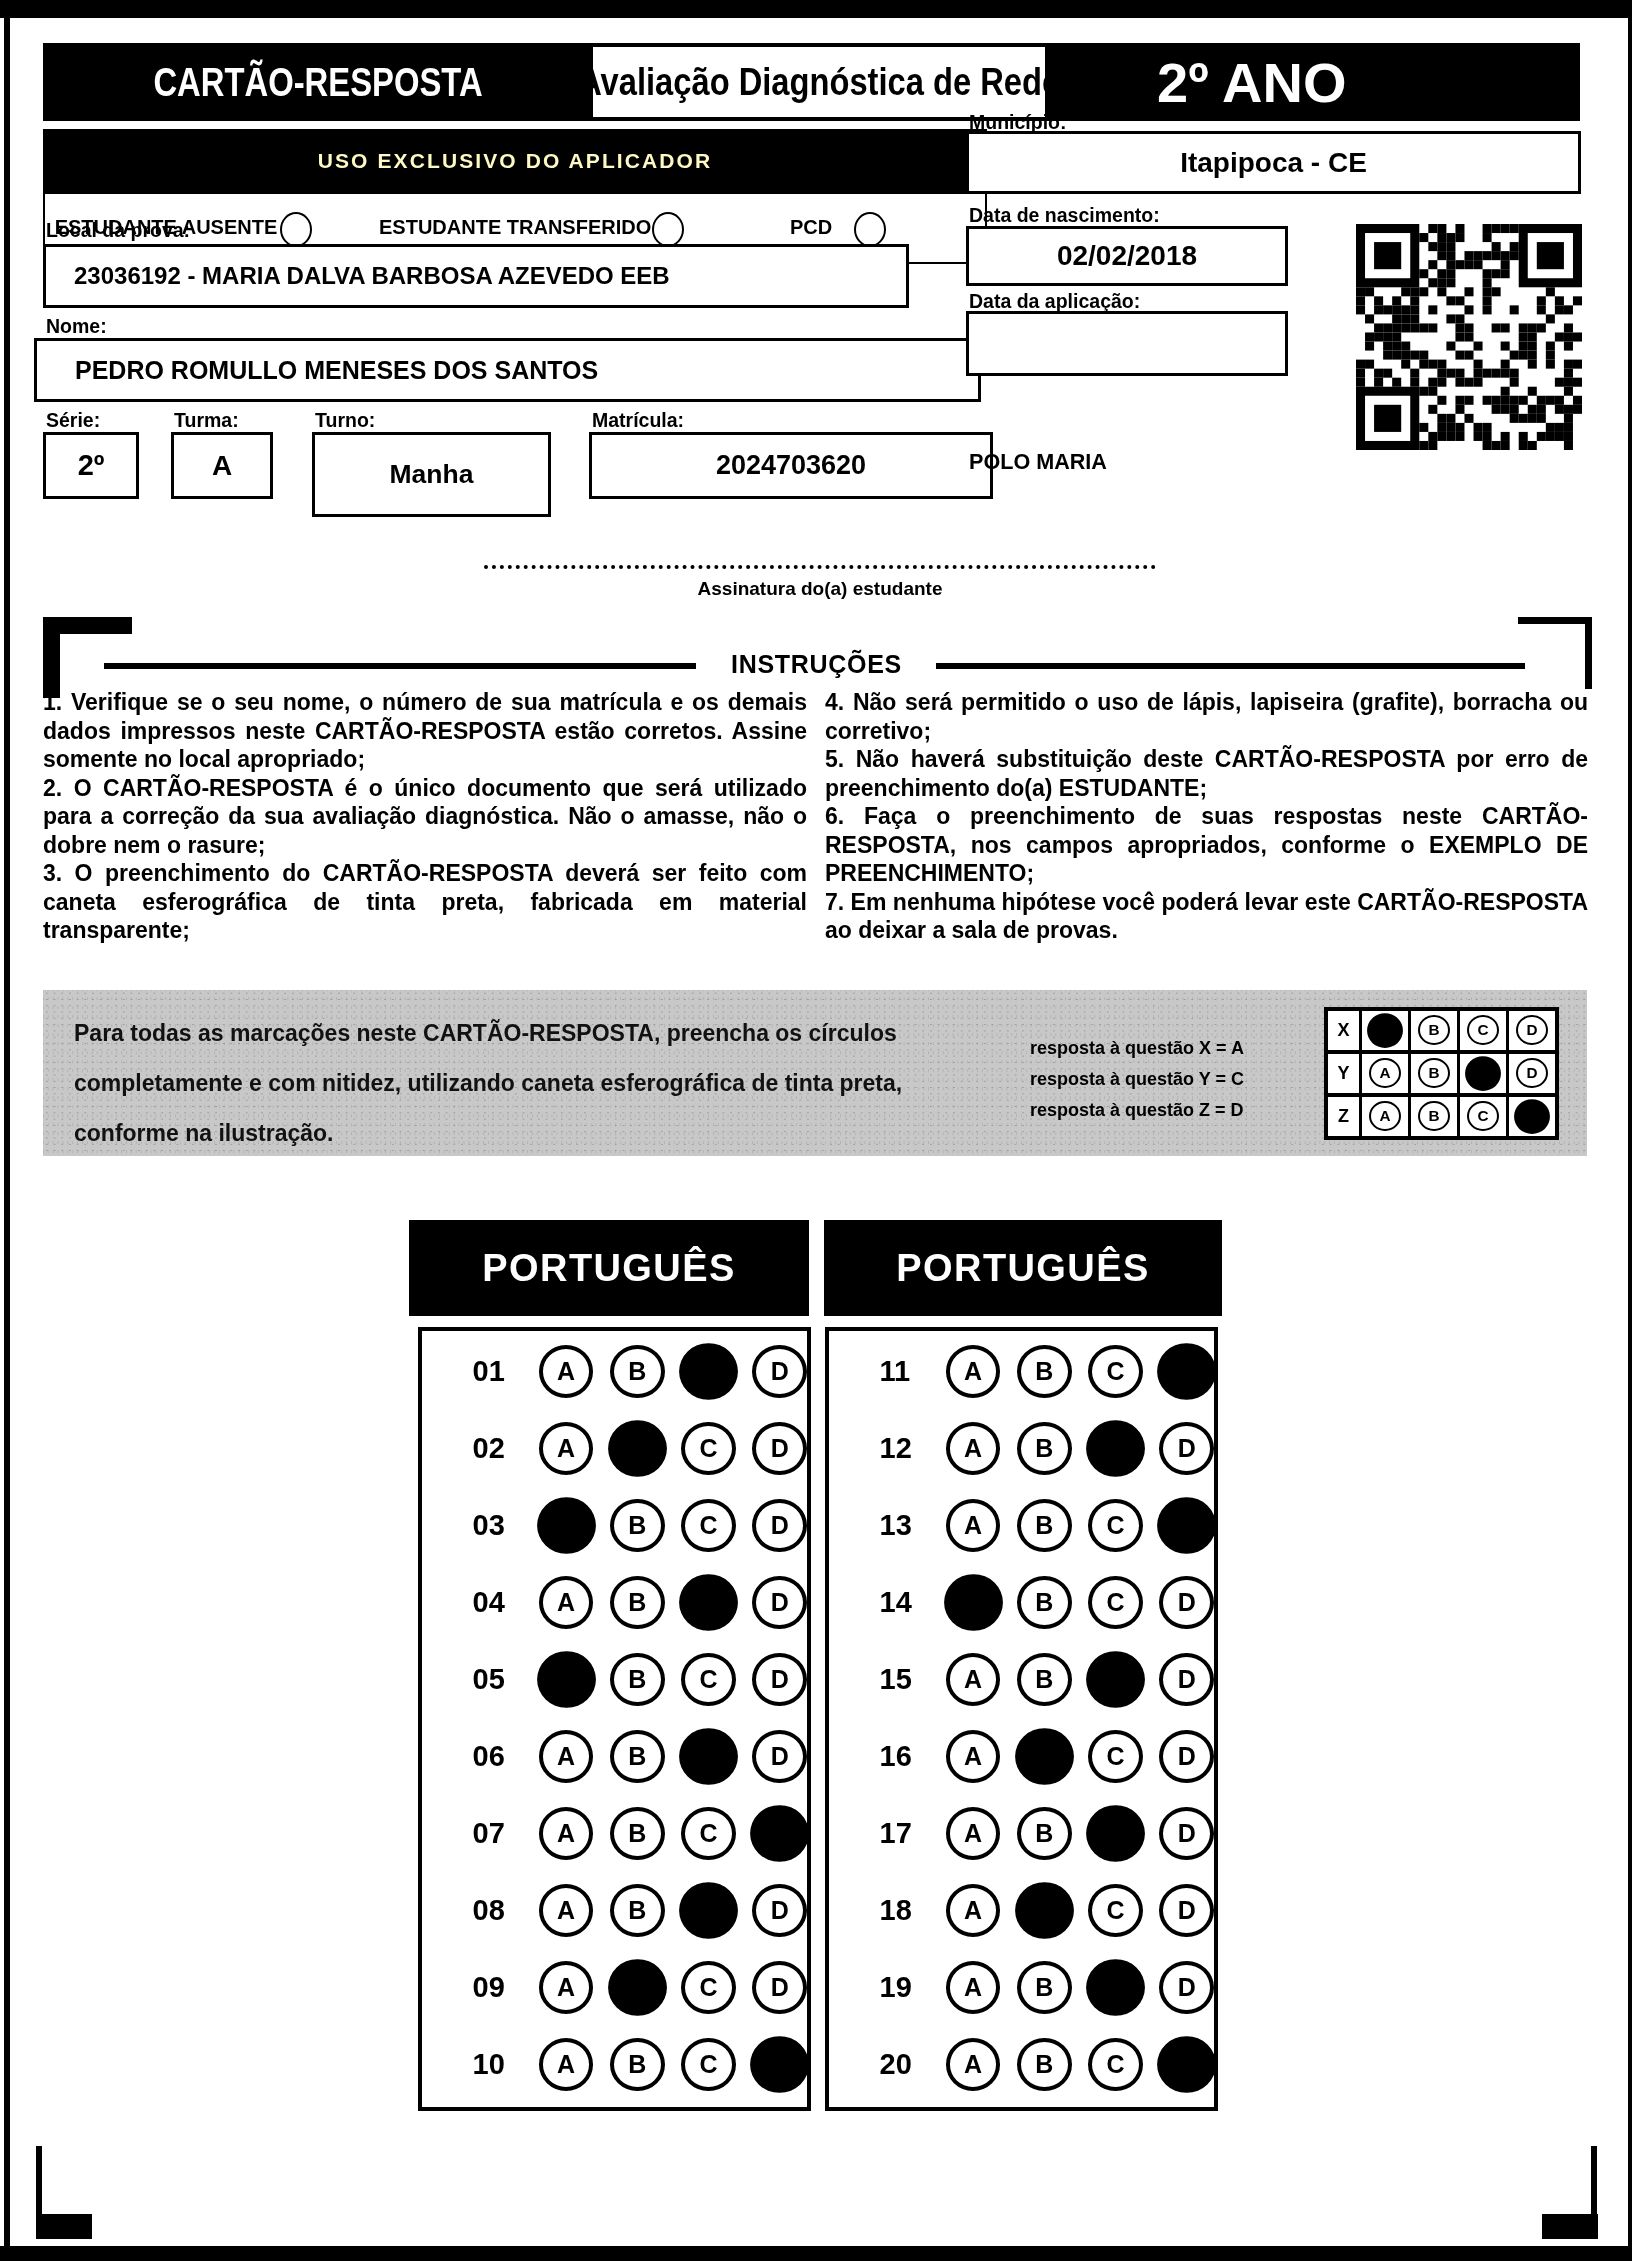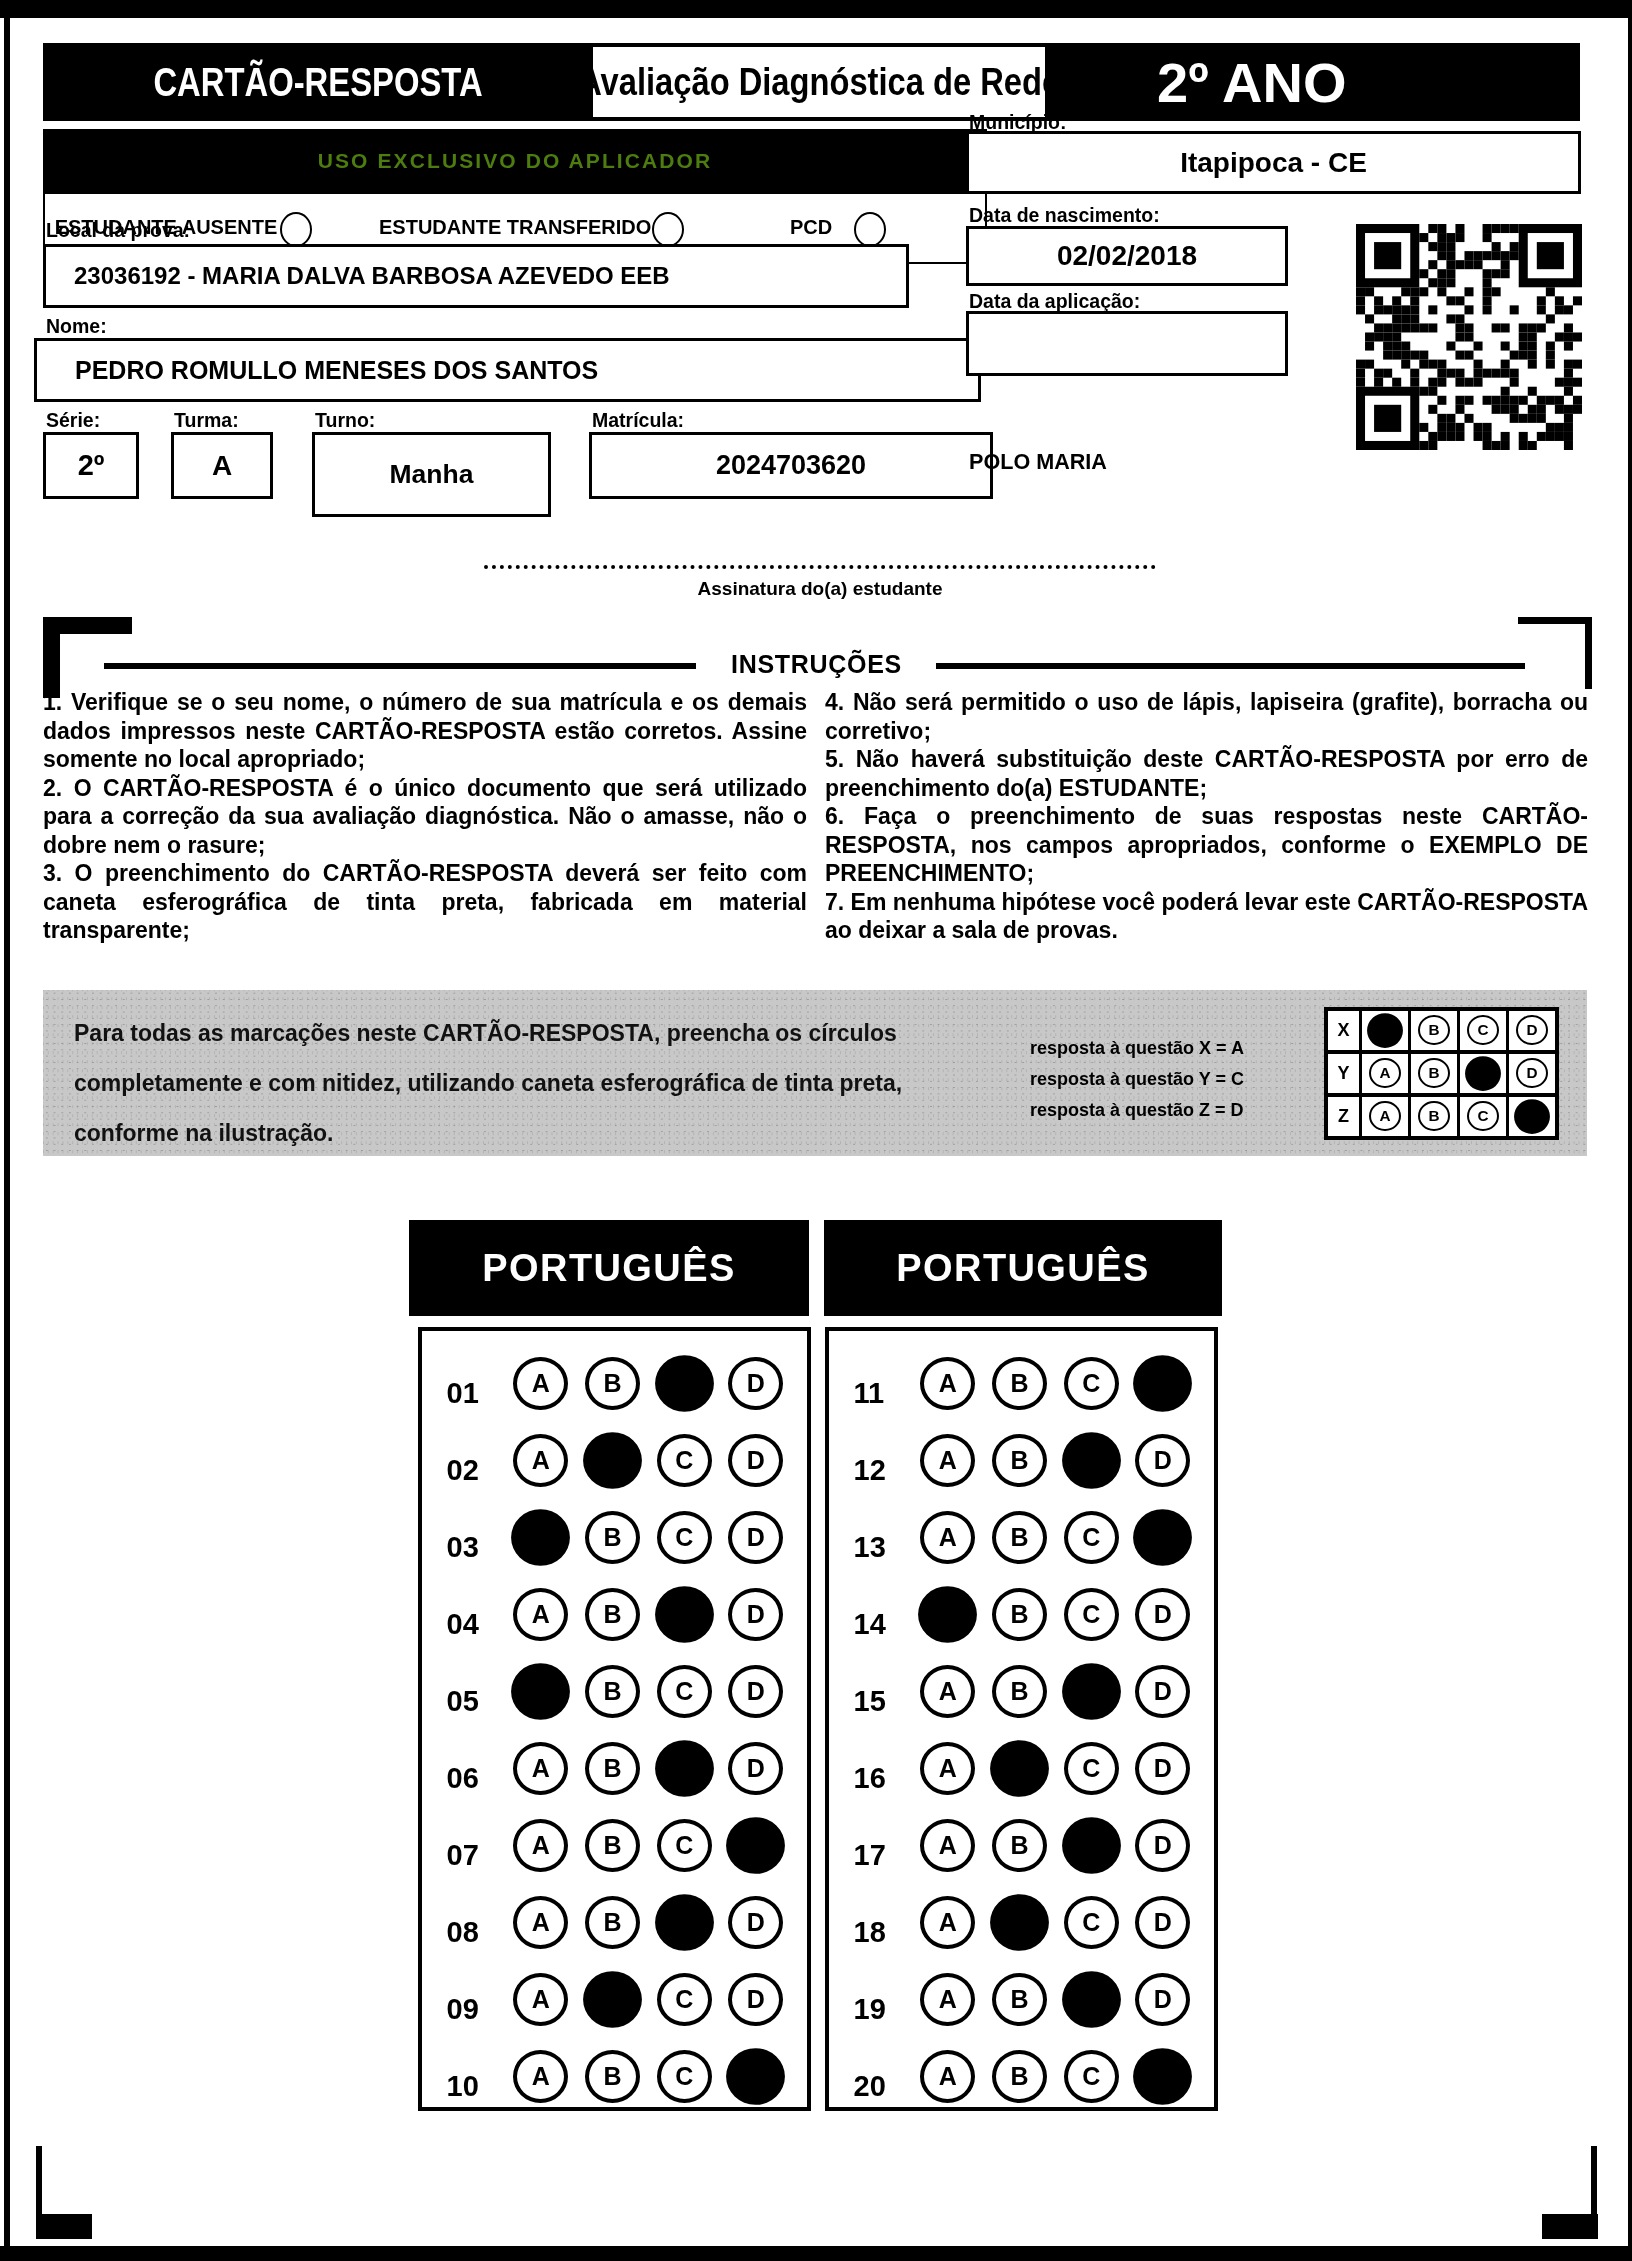--- a/index.html
+++ b/index.html
@@ -23,21 +23,21 @@
             font-weight:bold;transform:scaleX(.82);}
   #hdr-center{position:absolute;left:550px;top:4.2px;width:452px;height:70px;background:#fff;
               display:flex;align-items:center;justify-content:center;font-size:38px;
               font-weight:bold;}
   #hdr-center span{transform:scaleX(.86);white-space:nowrap;}
   #hdr-right{position:absolute;left:1072px;top:0;width:465px;height:78px;display:flex;
              align-items:center;color:#fff;font-size:56px;font-weight:bold;padding-left:42px;}
 
   
   #uso-bar{left:43px;top:129px;width:944px;height:63px;display:flex;align-items:center;
-           justify-content:center;color:#4d7c0f;font-size:21px;font-weight:bold;
+           justify-content:center;color:#fef9c3;font-size:21px;font-weight:bold;
            letter-spacing:2.1px;}
   #opt-box{left:43px;top:192px;width:944px;height:72px;border-width:2.8px;}
   .opt-lbl{position:absolute;top:0;height:67px;display:flex;align-items:center;
            font-size:20px;font-weight:bold;white-space:nowrap;}
   .opt-circle{position:absolute;top:18px;width:28px;height:31px;border:2.1px solid #000;
               border-radius:50%;background:#fff;}
   #opt1-lbl{left:9.7px;} #opt1-c{left:235px;}
   #opt2-lbl{left:334px;} #opt2-c{left:607px;}
   #opt3-lbl{left:745px;} #opt3-c{left:809px;}
 
@@ -118,21 +118,21 @@
   
   .subject-hdr{position:absolute;top:1220px;height:96px;background:#000;color:#fff;
                display:flex;align-items:center;justify-content:center;font-size:38px;
                font-weight:bold;letter-spacing:1.4px;}
   #subj-0{left:409px;width:400px;}
   #subj-1{left:824px;width:398px;}
   .answers-box{position:absolute;top:1327px;width:393px;height:784px;background:#fff;
                border:4.2px solid #000;box-sizing:border-box;padding-top:2.1px;}
   #answers-0{left:418px;}
   #answers-1{left:825px;}
-  .q-row{display:flex;align-items:flex-end;height:77px;padding-left:19px;}
+  .q-row{display:flex;align-items:center;height:77px;padding-left:0;margin-left:45px;}
   .q-num{width:50px;text-align:left;font-size:29px;font-weight:bold;padding-left:5.6px;}
   .bubble{width:47px;height:45px;border:4.2px solid #000;border-radius:50%;margin-left:16.7px;
           display:flex;align-items:center;justify-content:center;font-size:25px;
           font-weight:bold;background:#fff;}
   .bubble.filled{background:#000;border-color:#000;color:transparent;transform:scale(1.07);}
 </style>
 </head>
 <body>
 
 <div id="page">

